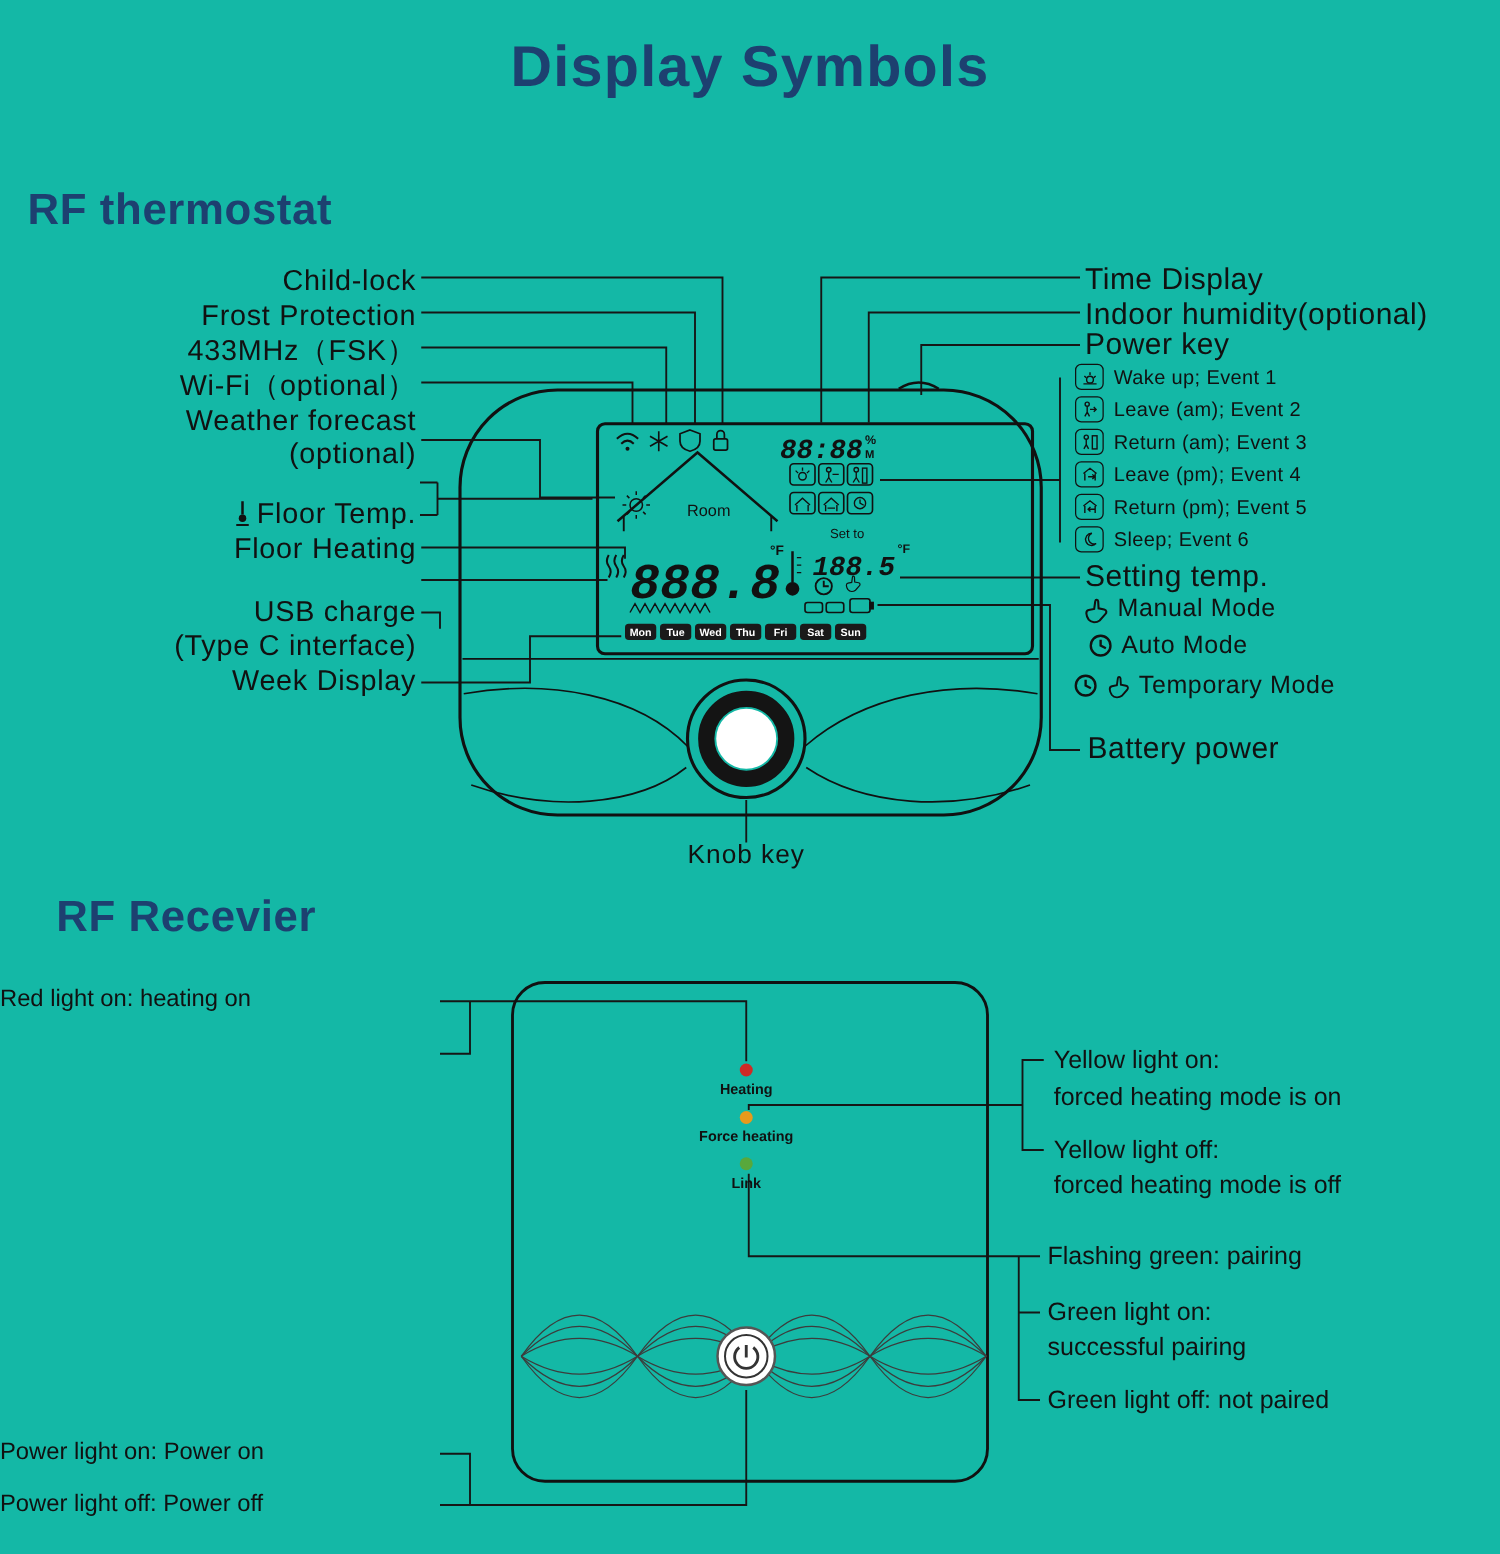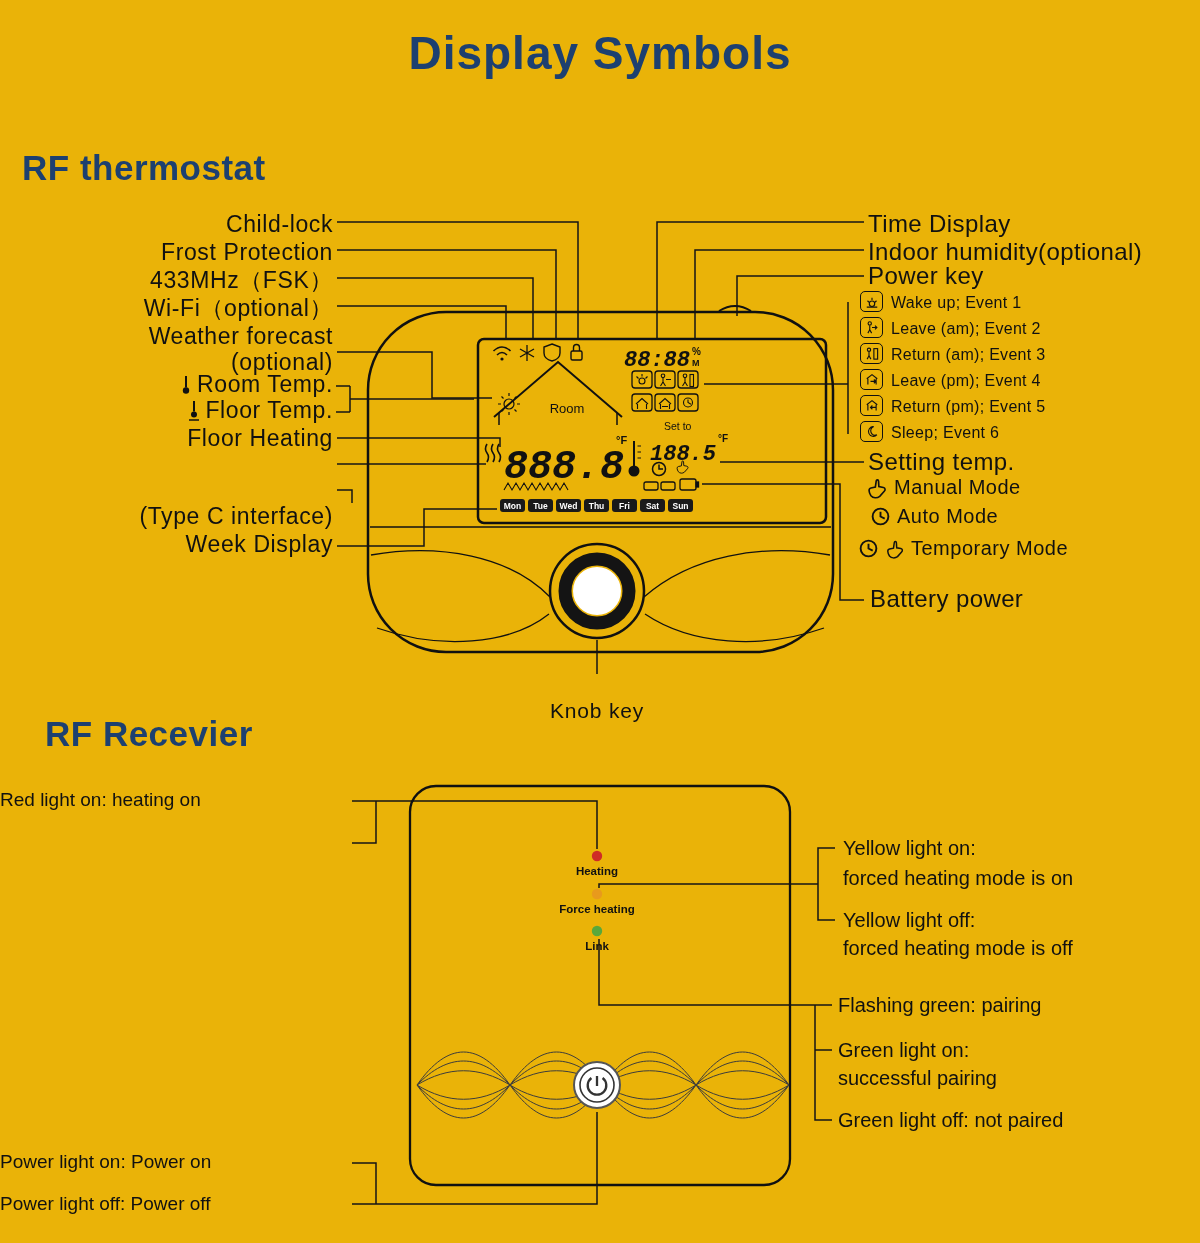--- a/index.html
+++ b/index.html
@@ -1,32 +1,32 @@
 <!DOCTYPE html>
 <html><head>
 <meta charset="utf-8">
 <style>
   *{margin:0;padding:0;box-sizing:border-box}
   html,body{background:#fff}
   body{width:1200px;height:1243px;font-family:"Liberation Sans",sans-serif;color:#111;position:relative}
-  .page{position:relative;width:1200px;height:1243px;overflow:hidden;background:#eab308}
+  .page{position:relative;width:1200px;height:1243px;overflow:hidden;background:#14b8a6}
   .title{position:absolute;top:26px;left:0;width:100%;text-align:center;font-size:46px;font-weight:bold;color:#1d4070;letter-spacing:1px}
   .h2{position:absolute;font-size:35px;font-weight:600;color:#1d4070;letter-spacing:.5px}
   svg.overlay{position:absolute;left:0;top:0;width:1200px;height:1243px}
   .lbl{position:absolute;font-size:23px;letter-spacing:.6px;white-space:nowrap;line-height:24px}
   .lbl.r{left:20px;width:313px;text-align:right}
   .lbl.row{left:20px;width:313px;display:flex;align-items:center;justify-content:flex-end;gap:5px}
   .rlbl{position:absolute;font-size:24px;letter-spacing:.4px;white-space:nowrap;line-height:24px}
   .evrow{position:absolute;display:flex;align-items:flex-end;gap:8px;font-size:16px;letter-spacing:.3px;white-space:nowrap}
   .evicon{width:23px;height:21px;border:1.7px solid #111;border-radius:5px;display:flex;align-items:center;justify-content:center;flex:0 0 auto}
   .mrow{position:absolute;display:flex;align-items:center;gap:6px;font-size:20px;letter-spacing:.5px;white-space:nowrap}
   .rl{position:absolute;font-size:19px;white-space:nowrap;line-height:24px}
   .rl.r{left:0;width:350px;text-align:left}
   .rr{position:absolute;font-size:20px;white-space:nowrap;line-height:24px}
-  .knob-lbl{position:absolute;left:497px;top:699px;width:200px;text-align:center;font-size:21px;letter-spacing:.8px}
+  .knob-lbl{position:absolute;left:497px;top:672px;width:200px;text-align:center;font-size:21px;letter-spacing:.8px}
 </style>
 </head>
 <body>
 
 <div class="page">
 
   <div class="title">Display Symbols</div>
   <div class="h2" style="left:22px;top:148px">RF thermostat</div>
   <div class="h2" style="left:45px;top:714px">RF Recevier</div>
 
@@ -211,37 +211,31 @@
     </g>
   </svg>
 
   <div class="lbl r" style="top:212px">Child-lock</div>
   <div class="lbl r" style="top:240px">Frost Protection</div>
   <div class="lbl r" style="top:268px">433MHz（FSK）</div>
   <div class="lbl r" style="top:296px">Wi-Fi（optional）</div>
   <div class="lbl r" style="top:324px">Weather forecast</div>
   <div class="lbl r" style="top:350px">(optional)</div>
 
-  <div class="lbl row" style="top:372px">
-    <svg width="12" height="22" viewBox="0 0 12 22">
-      <path d="M6,3 V14.5" stroke="#111" stroke-width="2" fill="none"></path>
-        <circle cx="6" cy="17.5" r="3.2" fill="#111"></circle>
-    </svg>
-    <span>Room Temp.</span>
-  </div>
   <div class="lbl row" style="top:398px">
     <svg width="12" height="22" viewBox="0 0 12 22">
       <path d="M6,2 V12.5" stroke="#111" stroke-width="2" fill="none"></path>
         <circle cx="6" cy="15.5" r="3" fill="#111"></circle>
         <path d="M1,21 H11" stroke="#111" stroke-width="1.5"></path>
     </svg>
     <span>Floor Temp.</span>
   </div>
 
   <div class="lbl r" style="top:426px">Floor Heating</div>
+  <div class="lbl r" style="top:477px">USB charge</div>
   <div class="lbl r" style="top:504px">(Type C interface)</div>
   <div class="lbl r" style="top:532px">Week Display</div>
 
   <div class="rlbl" style="left:868px;top:212px">Time Display</div>
   <div class="rlbl" style="left:868px;top:240px">Indoor humidity(optional)</div>
   <div class="rlbl" style="left:868px;top:264px">Power key</div>
 
   <div class="evrow" style="left:860px;top:291px">
     <span class="evicon">
       <svg width="16" height="15" viewBox="0 0 20 20" fill="none" stroke="#111" stroke-width="1.5">

